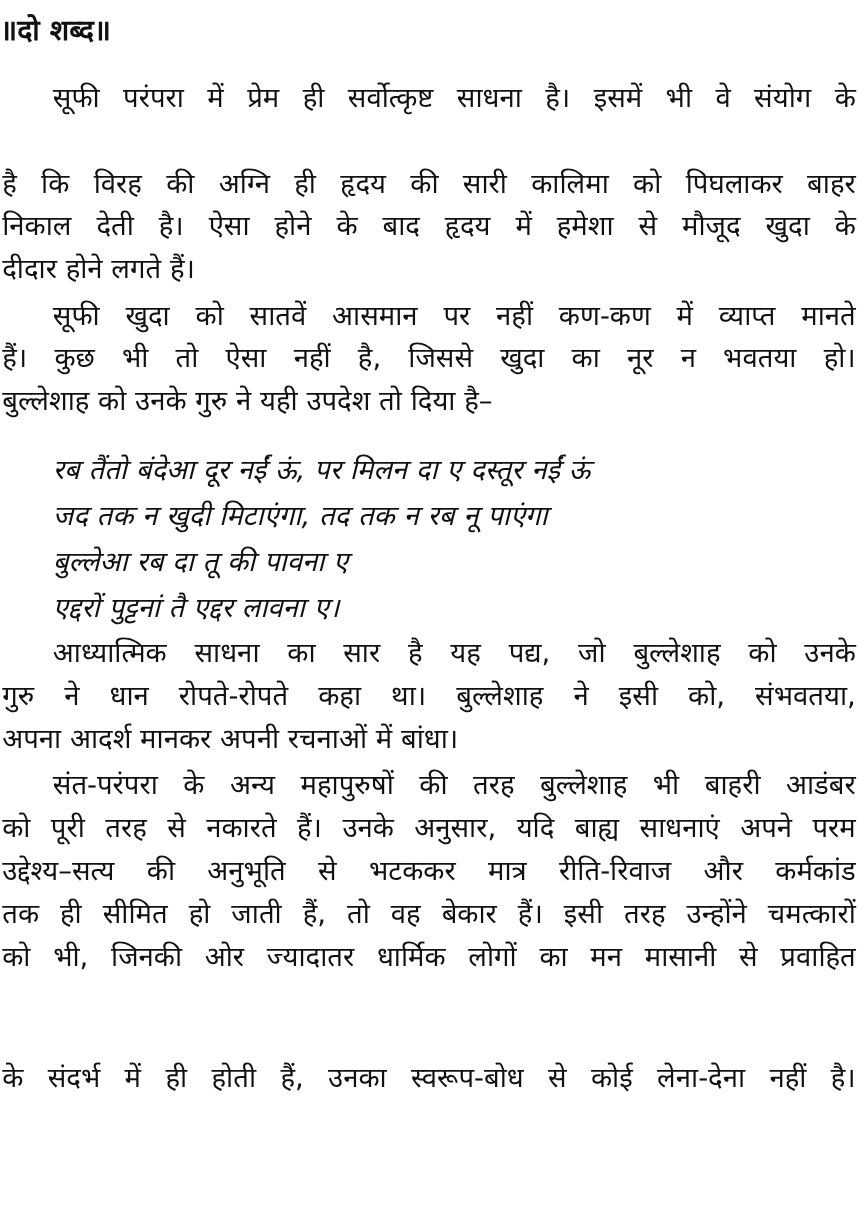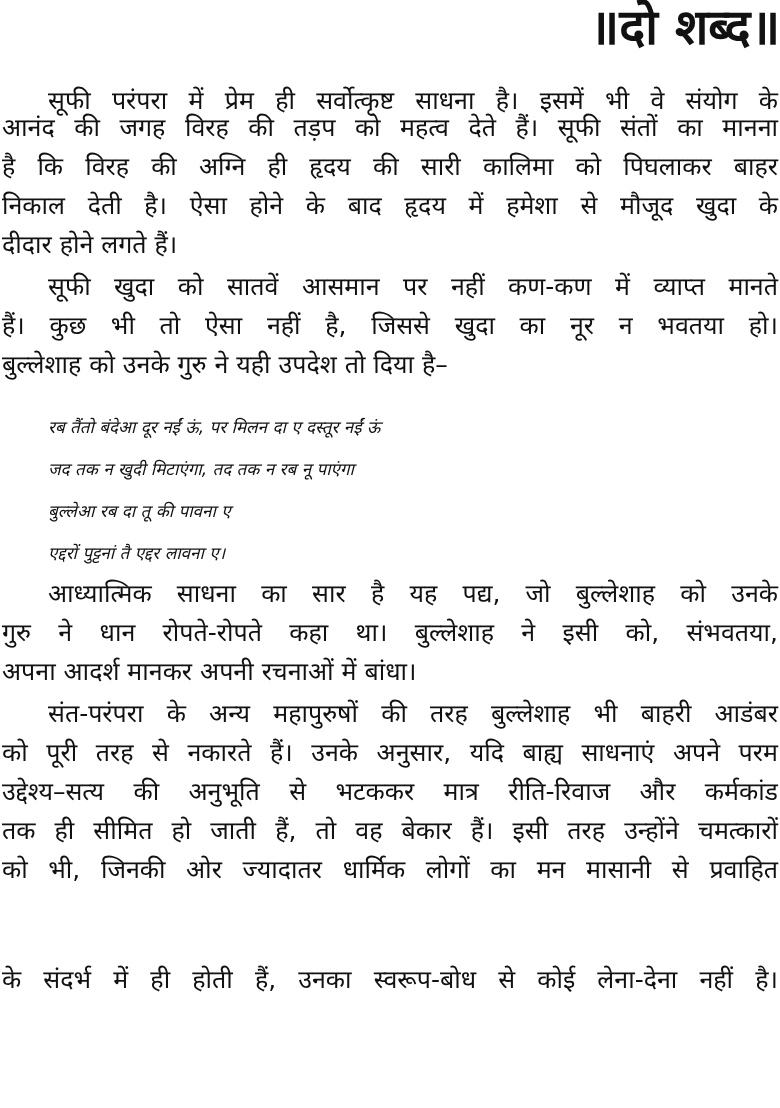--- a/index.html
+++ b/index.html
@@ -4,42 +4,41 @@
 <style>
   html, body { margin: 0; padding: 0; background: #ffffff; }
   body {
     width: 780px; height: 1108px; overflow: hidden;
     font-family: "DejaVu Sans", sans-serif;
     color: #111111;
   }
   .page { position: relative; width: 780px; height: 1108px; }
   .title {
     position: absolute; top: 2px; left: 0; width: 780px;
-    text-align: right; font-size: 49px; font-weight: bold; line-height: 52px;
+    text-align: left; font-size: 26px; font-weight: bold; line-height: 52px;
   }
   .line {
     position: absolute; left: 2px; width: 776px;
     font-size: 25px; line-height: 34px; white-space: nowrap;
     text-align: justify; text-align-last: justify;
   }
   .line.last { text-align-last: left; }
   .line.indent { left: 48px; width: 730px; }
   .verse {
-    position: absolute; left: 48px; font-size: 17px; line-height: 34px;
+    position: absolute; left: 48px; font-size: 25px; line-height: 34px;
     font-style: italic; white-space: nowrap;
   }
 </style>
 </head>
 <body>
 
 <div class="page">
   <div class="title">॥दो शब्द॥</div>
 
-  <div class="line indent" style="top:84px">सूफी परंपरा में प्रेम ही सर्वोत्कृष्ट साधना है। इसमें भी वे संयोग के</div>
-  <div class="line" style="top:111px">आनंद की जगह विरह की तड़प को महत्व देते हैं। सूफी संतों का मानना</div>
+  <div class="line indent" style="top:72px">सूफी परंपरा में प्रेम ही सर्वोत्कृष्ट साधना है। इसमें भी वे संयोग के</div>
   <div class="line" style="top:150px">है कि विरह की अग्नि ही हृदय की सारी कालिमा को पिघलाकर बाहर</div>
   <div class="line" style="top:189px">निकाल देती है। ऐसा होने के बाद हृदय में हमेशा से मौजूद खुदा के</div>
   <div class="line last" style="top:228px">दीदार होने लगते हैं।</div>
 
   <div class="line indent" style="top:270px">सूफी खुदा को सातवें आसमान पर नहीं कण-कण में व्याप्त मानते</div>
   <div class="line" style="top:309px">हैं। कुछ भी तो ऐसा नहीं है, जिससे खुदा का नूर न भवतया हो।</div>
   <div class="line last" style="top:348px">बुल्लेशाह को उनके गुरु ने यही उपदेश तो दिया है–</div>
 
   <div class="verse" style="top:410px">रब तैंतो बंदेआ दूर नईं ऊं, पर मिलन दा ए दस्तूर नईं ऊं</div>
   <div class="verse" style="top:452px">जद तक न खुदी मिटाएंगा, तद तक न रब नू पाएंगा</div>

